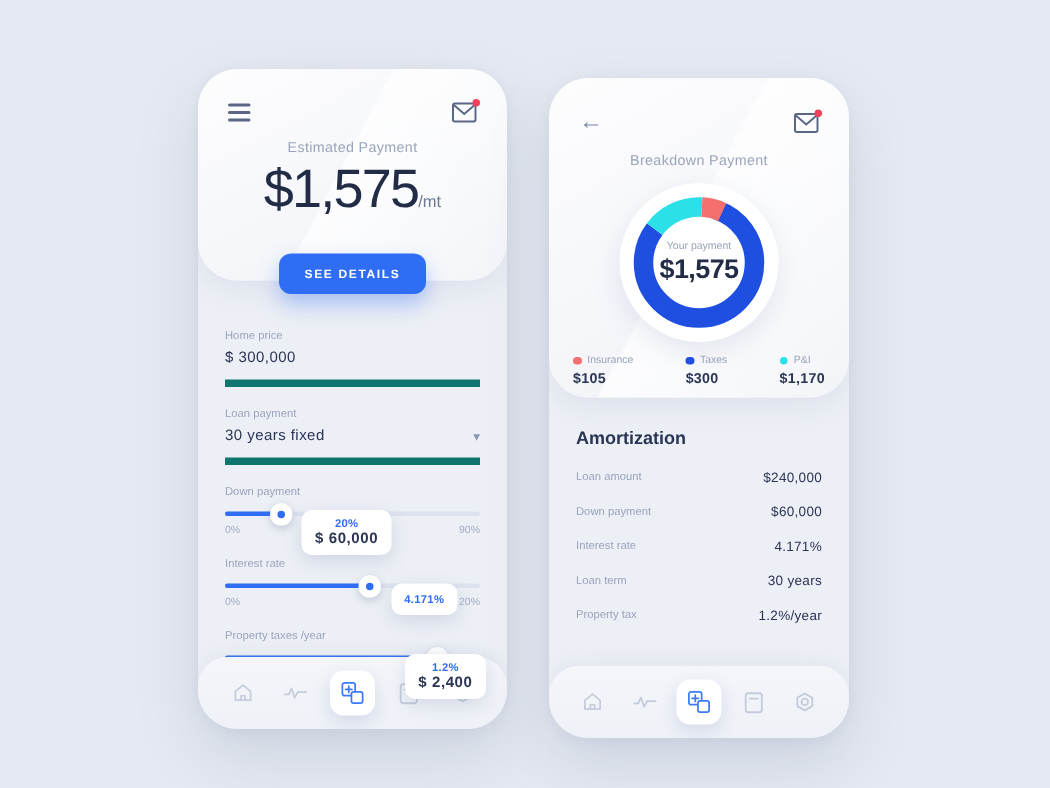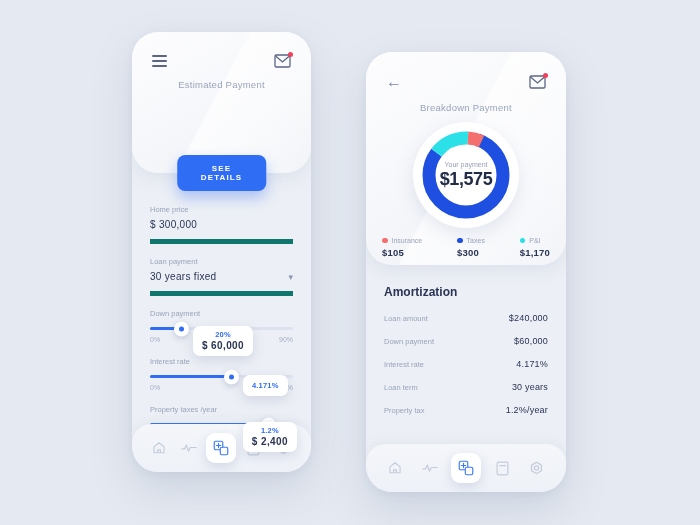--- a/index.html
+++ b/index.html
@@ -17,21 +17,21 @@
 
   
   .phone {
     position: absolute;
     border-radius: 26px;
     background: #eceff5;
     box-shadow: 0 18px 40px rgba(120,135,165,0.22),
                 0 2px 8px rgba(120,135,165,0.10);
     overflow: hidden;
   }
-  .phone-left  { left: 132px; top: 32px;  width: 179px; height: 440px; }
+  .phone-left  { left: 132px; top: 46px;  width: 206px; height: 440px; }
   .phone-right { left: 366px; top: 52px;  width: 200px; height: 440px; }
 
   
   .top-card {
     position: relative;
     background: linear-gradient(152deg, #fdfdfe 0%, #f7f8fb 42%, #eef1f6 100%);
     border-bottom-left-radius: 26px;
     border-bottom-right-radius: 26px;
     box-shadow: 0 6px 16px rgba(150,163,190,0.16);
   }
@@ -183,21 +183,21 @@
   .legend-item { text-align: left; }
   .legend-top { display: flex; align-items: center; gap: 4px; }
   .legend-dot { width: 5.5px; height: 5.5px; border-radius: 50%; }
   .legend-name { font-size: 7px; color: #9aa4bb; }
   .legend-val { font-size: 9.5px; font-weight: 700; color: #2a3454; margin-top: 3px; letter-spacing: .2px; }
 
   
   .amort { padding: 20px 18px 0 18px; }
   .amort-title { font-size: 12px; font-weight: 700; color: #2a3454; margin-bottom: 14px; }
   .amort-row {
-    display: flex; justify-content: space-between; align-items: center;
+    display: flex; justify-content: space-between; align-items: flex-start;
     margin-bottom: 13px;
   }
   .amort-key { font-size: 7.5px; color: #9aa4bb; }
   .amort-v { font-size: 9px; font-weight: 400; color: #2a3454; letter-spacing: .2px; }
 
   
   .navbar {
     position: absolute; left: 0; right: 0; bottom: 0;
     height: 48px;
     background: linear-gradient(180deg, #f4f6fa 0%, #eef1f7 100%);
@@ -237,20 +237,23 @@
           <svg width="17" height="14" viewBox="0 0 17 14" fill="none">
             <rect x="1" y="1" width="15" height="12" rx="1.2" stroke="#5a6684" stroke-width="1.3"></rect>
             <path d="M1.6 2 L8.5 8 L15.4 2" stroke="#5a6684" stroke-width="1.3" fill="none"></path>
           </svg>
           <div class="mail-dot"></div>
         </div>
       </div>
 
       <div class="hero">
         <div class="hero-label">Estimated Payment</div>
+        <div class="hero-amount">
+          <span>$1,575</span><span class="hero-suffix">/mt</span>
+        </div>
       </div>
     </div>
 
     <button class="details-btn">SEE DETAILS</button>
 
     <div class="body-left">
 
       <div class="field">
         <div class="field-label">Home price</div>
         <div class="field-value">$ 300,000</div>

